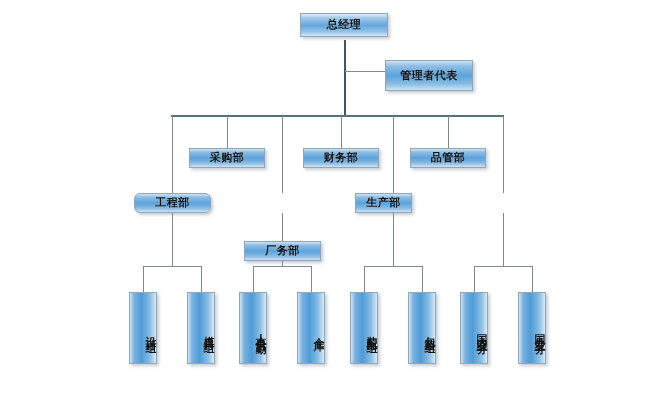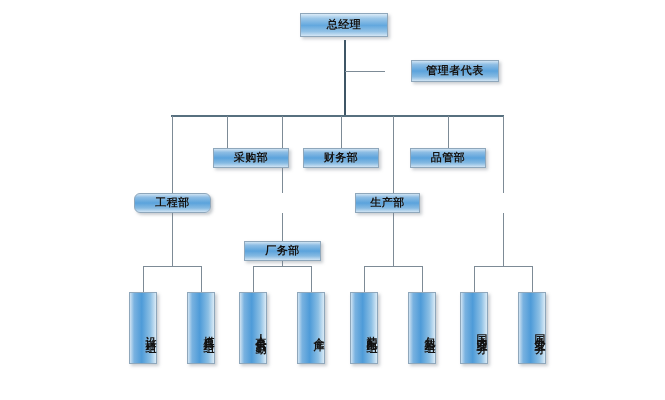--- a/index.html
+++ b/index.html
@@ -117,41 +117,41 @@
   <div class="line v" style="left:311px; top:266px; height:26px;"></div>
   <div class="line v" style="left:364px; top:266px; height:26px;"></div>
   <div class="line v" style="left:422px; top:266px; height:26px;"></div>
   <div class="line v" style="left:474px; top:266px; height:26px;"></div>
   <div class="line v" style="left:532px; top:266px; height:26px;"></div>
 
   <div class="node horiz top" style="left:300px; top:13px; width:88px; height:24px;">
     <span>总经理</span>
   </div>
 
-  <div class="node horiz" style="left:385px; top:60px; width:88px; height:22px;margin-left:26px;">
+  <div class="node horiz" style="left:385px; top:60px; width:88px; height:31px;">
     <span>管理者代表</span>
   </div>
 
-  <div class="node horiz" style="left:189px; top:148px; width:76px;margin-left:24px;">
+  <div class="node horiz" style="left:189px; top:148px; width:76px;">
     <span>采购部</span>
   </div>
   <div class="node horiz" style="left:303px; top:148px; width:76px;">
     <span>财务部</span>
   </div>
   <div class="node horiz" style="left:410px; top:148px; width:76px;">
     <span>品管部</span>
   </div>
 
   <div class="node horiz" style="left:134px; top:193px; width:77px;border-radius:6px;">
     <span>工程部</span>
   </div>
   <div class="node horiz" style="left:244px; top:193px; width:77px;margin-top:48px;">
     <span>厂务部</span>
   </div>
-  <div class="node horiz" style="left:355px; top:193px; width:65px;">
+  <div class="node horiz" style="left:355px; top:193px; width:57px;">
     <span>生产部</span>
   </div>
 
   <div class="node vert" style="left:129px; top:292px; width:28px; height:72px;">
     <span>设计组</span>
   </div>
   <div class="node vert" style="left:187px; top:292px; width:28px; height:72px;">
     <span>模具组</span>
   </div>
   <div class="node vert" style="left:239px; top:292px; width:28px; height:72px;">

